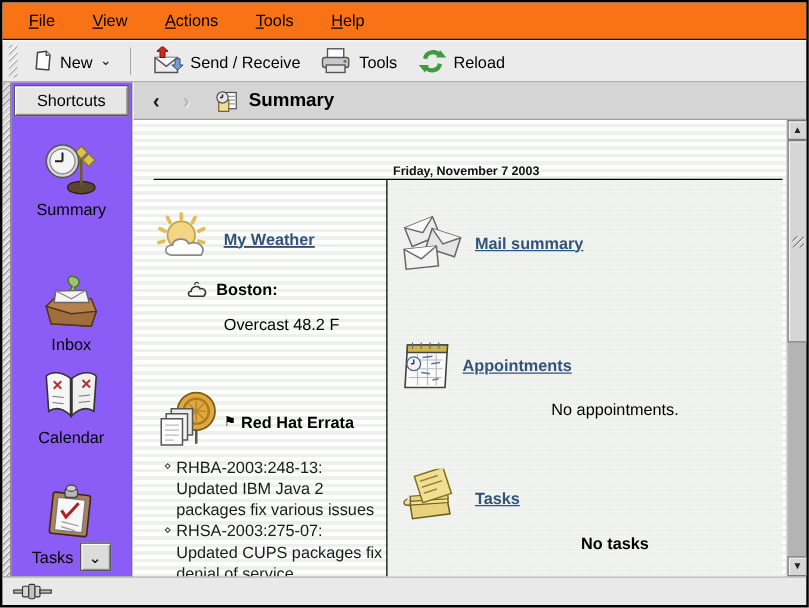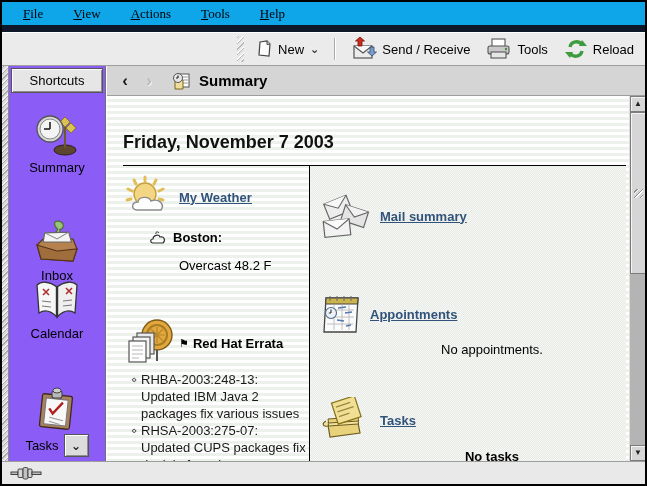--- a/index.html
+++ b/index.html
@@ -2,25 +2,25 @@
 <html><head>
 <meta charset="utf-8">
 <style>
   * { margin:0; padding:0; box-sizing:border-box; }
   html,body { width:647px; height:486px; font-family:"Liberation Sans","DejaVu Sans",sans-serif; }
   .window {
     width:647px; height:486px; border:2px solid #000; background:#ebebeb;
     display:flex; flex-direction:column; overflow:hidden; position:relative;
   }
   
-  .menubar { height:30px; display:flex; align-items:center; background:#0ea5e9; border-bottom:7px solid #0f172a; padding-left:6px; flex:0 0 auto;font-family:Liberation Serif, serif; }
+  .menubar { height:30px; display:flex; align-items:center; background:#f97316; border-bottom:1px solid #0f172a; padding-left:6px; flex:0 0 auto; }
   .menu-item { display:inline-block; padding:4px 15px; font-size:13px; color:#000; cursor:default; }
   .menu-item::first-letter { text-decoration:underline; }
   
-  .toolbar { height:34px; display:flex; align-items:center; background:#ebebeb; border-top:1px solid #fff; border-bottom:1px solid #9e9e9e; padding:0 4px; gap:2px; flex:0 0 auto;justify-content:flex-end; }
+  .toolbar { height:34px; display:flex; align-items:center; background:#ebebeb; border-top:1px solid #fff; border-bottom:1px solid #9e9e9e; padding:0 4px; gap:2px; flex:0 0 auto; }
   .tb-handle { width:7px; height:26px; margin:0 4px 0 1px;
     background:repeating-linear-gradient(135deg,#fafafa 0 1px,#b9b9b9 1px 2px,#e6e6e6 2px 4px); }
   .tb-btn { display:flex; align-items:center; gap:5px; border:1px solid transparent; background:transparent; font-size:13px; color:#000; padding:3px 6px; font-family:inherit; }
   .tb-sep { width:2px; height:22px; border-left:1px solid #a9a9a9; border-right:1px solid #fff; margin:0 6px; }
   .chev { font-size:11px; font-weight:bold; color:#333; line-height:8px; margin-left:1px; }
   
   .body-row { flex:1 1 auto; display:flex; min-height:0; }
   .left-handle { width:7px; flex:0 0 auto;
     background:repeating-linear-gradient(135deg,#f2f2f2 0 1px,#a8a8a8 1px 2px,#d9d9d9 2px 4px); border-right:1px solid #8b8b8b; }
   
@@ -38,29 +38,29 @@
   .main { flex:1; display:flex; flex-direction:column; min-width:0; border-left:1px solid #fff; }
   .folder-header { height:30px; background:#d5d5d5; border-bottom:1px solid #9e9e9e; display:flex; align-items:center; padding:0 8px; gap:4px; flex:0 0 auto; }
   .nav-btn { background:transparent; border:none; font-size:17px; font-weight:bold; width:20px; font-family:inherit; }
   .nav-back { color:#1a1a1a; }
   .nav-fwd { color:#b9b9b9; text-shadow:1px 1px 0 #f2f2f2; }
   .folder-title { font-size:15px; font-weight:bold; color:#000; margin-left:4px; }
   
   .content { flex:1; position:relative; min-height:0; background:#fff; }
   .scrollview { position:absolute; left:0; top:0; right:16px; bottom:0; overflow:hidden;
     background:repeating-linear-gradient(to bottom,#ffffff 0 3px,#edf1ec 3px 6px); padding-left:16px; }
-  .date-heading { margin:36px 6px 12px 0; text-align:left; font-size:18px; font-weight:bold; color:#111; }
+  .date-heading { margin:36px 6px 0 0; text-align:center; font-size:10px; font-weight:bold; color:#111; }
   .summary-table { width:503px; border-top:1px solid #000; display:flex; align-items:stretch; min-height:330px; }
   .col-left { width:186px; flex:0 0 auto; padding-left:2px; }
   .col-right { flex:1; border-left:1px solid #000;
     background:conic-gradient(#e6eae6 90deg,#f8f8f5 90deg 180deg,#e6eae6 180deg 270deg,#f8f8f5 270deg) 0 0 / 2px 2px;
     padding-left:10px;text-align:center; }
   a.sec-link { color:#31537b; font-weight:bold; font-size:13px; text-decoration:underline; }
   .icon-row { display:flex; align-items:center; gap:8px; }
-  .weather-row1 { margin-top:8px;text-decoration:underline; }
+  .weather-row1 { margin-top:24px;text-decoration:underline; }
   .boston-row { margin-top:10px; margin-left:24px; display:flex; align-items:center; gap:6px; font-size:13px; font-weight:bold; color:#000; }
   .conditions { margin-top:13px; margin-left:54px; font-size:13px; color:#000; }
   .errata-row { margin-top:44px; display:flex; align-items:center; gap:4px; }
   .errata-title { font-size:13px; font-weight:bold; color:#000; }
   .flag-glyph { font-size:11px; color:#000; }
   .errata-list { margin:2px 0 0 6px; list-style:none; width:176px; }
   .errata-list li { font-size:13px; color:#1a1a1a; line-height:17px; padding-left:10px; position:relative; }
   .errata-list li .blt { position:absolute; left:0; top:0; font-size:10px; color:#444; }
   .mail-row { margin-top:26px; }
   .appt-row { margin-top:52px; }
@@ -171,21 +171,21 @@
               <path d="M24 2 C31 2 31 8 27 10 L29 16 L23 16 L25 10 C20 8 19 2 24 2 Z" fill="#9cc27a" stroke="#4d7030" stroke-width="1.2" transform="rotate(12 24 9)"></path>
               <path d="M4 26 L12 18 L40 20 L44 30 L40 42 L8 40 Z" fill="#b5824f" stroke="#54351a" stroke-width="1.2"></path>
               <path d="M10 22 L38 24 L36 14 L12 13 Z" fill="#f4f4f4" stroke="#666" stroke-width="1.1" transform="rotate(-4 24 18)"></path>
               <path d="M12 13 L24 20 L36 14" fill="none" stroke="#888" stroke-width="1" transform="rotate(-4 24 18)"></path>
               <path d="M4 26 L24 32 L44 30 L40 42 L8 40 Z" fill="#a06d3c" stroke="#54351a" stroke-width="1.2"></path>
             </svg>
           </span>
           <span class="lbl">Inbox</span>
         </div>
 
-        <div class="shortcut-item" style="top:184px;">
+        <div class="shortcut-item" style="top:200px;">
           <span>
             <svg class="svg-icon" width="48" height="44" viewBox="0 0 48 44">
               <path d="M24 8 C16 2 8 2 4 6 L6 34 C12 30 18 32 24 38 Z" fill="#f6f6f6" stroke="#333" stroke-width="1.3"></path>
               <path d="M24 8 C32 2 40 2 44 6 L42 34 C36 30 30 32 24 38 Z" fill="#efefef" stroke="#333" stroke-width="1.3"></path>
               <path d="M24 8 L24 38" stroke="#333" stroke-width="2.4"></path>
               <path d="M10 10 L16 16 M16 10 L10 16" stroke="#b03030" stroke-width="1.6"></path>
               <path d="M33 9 L39 15 M39 9 L33 15" stroke="#b03030" stroke-width="1.6"></path>
               <path d="M9 22 L18 23 M9 27 L18 28" stroke="#777" stroke-width="1"></path>
               <path d="M30 22 L39 21 M30 27 L39 26" stroke="#777" stroke-width="1"></path>
             </svg>

